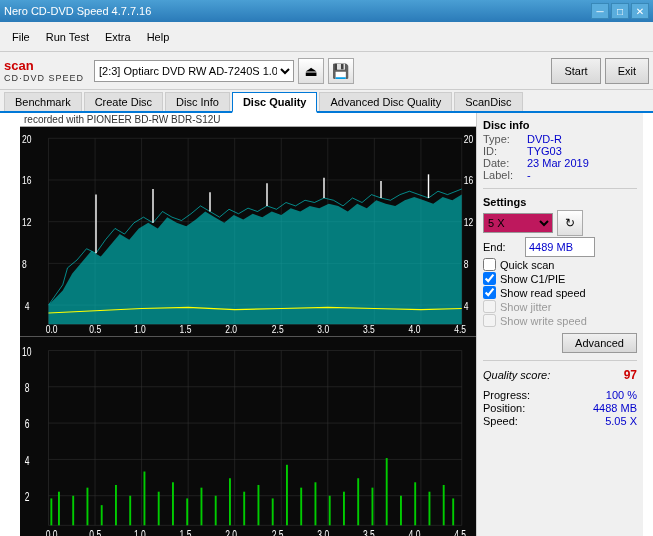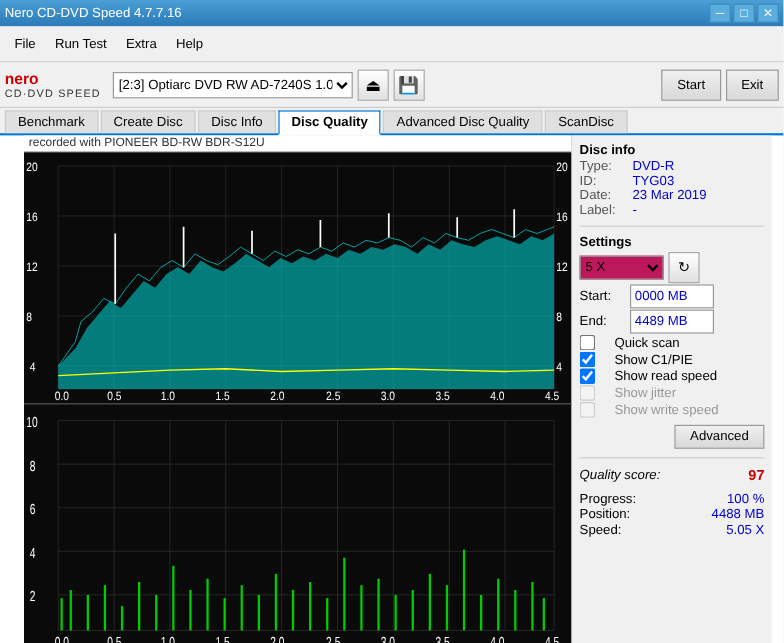--- a/index.html
+++ b/index.html
@@ -207,21 +207,21 @@
       display: flex;
       align-items: center;
       gap: 4px;
       margin: 1px 0;
     }
     .field-label { min-width: 38px; font-size: 11px; }
 
     .checkbox-row {
       display: flex;
       align-items: center;
-      gap: 16px;
+      gap: 4px;
       margin: 1px 0;
     }
     .checkbox-row input[type=checkbox] {
       width: 13px; height: 13px;
     }
     .checkbox-label { font-size: 11px; }
 
     .advanced-btn {
       align-self: flex-end;
       padding: 3px 12px;
@@ -279,21 +279,21 @@
 
 <div class="menubar">
   <span class="menubar-item">File</span>
   <span class="menubar-item">Run Test</span>
   <span class="menubar-item">Extra</span>
   <span class="menubar-item">Help</span>
 </div>
 
 <div class="toolbar">
   <div class="nero-logo">
-    <span class="nero-logo-top">nero</span>
+    <span class="nero-logo-top">scan</span>
     <span class="nero-logo-bottom">CD·DVD SPEED</span>
   </div>
   <select class="drive-select">
     <option>[2:3] Optiarc DVD RW AD-7240S 1.04</option>
   </select>
   <div class="toolbar-icon-btn">⏏</div>
   <div class="toolbar-icon-btn">💾</div>
   <div style="flex:1"></div>
   <button class="btn-start">Start</button>
   <button class="btn-exit">Exit</button>
@@ -481,24 +481,20 @@
           <option>5 X</option>
           <option>1 X</option>
           <option>2 X</option>
           <option>4 X</option>
           <option>8 X</option>
           <option>Max</option>
         </select>
         <div class="toolbar-icon-btn icon-refresh">↻</div>
       </div>
       <div class="field-row">
-        <span class="field-label">Start:</span>
-        <input class="mb-field" type="text" value="0000 MB" style="">
-      </div>
-      <div class="field-row">
         <span class="field-label">End:</span>
         <input class="mb-field" type="text" value="4489 MB" style="">
       </div>
 
       <div class="checkbox-row">
         <input type="checkbox" style="">
         <span class="checkbox-label">Quick scan</span>
       </div>
       <div class="checkbox-row">
         <input type="checkbox" checked="" style="">

